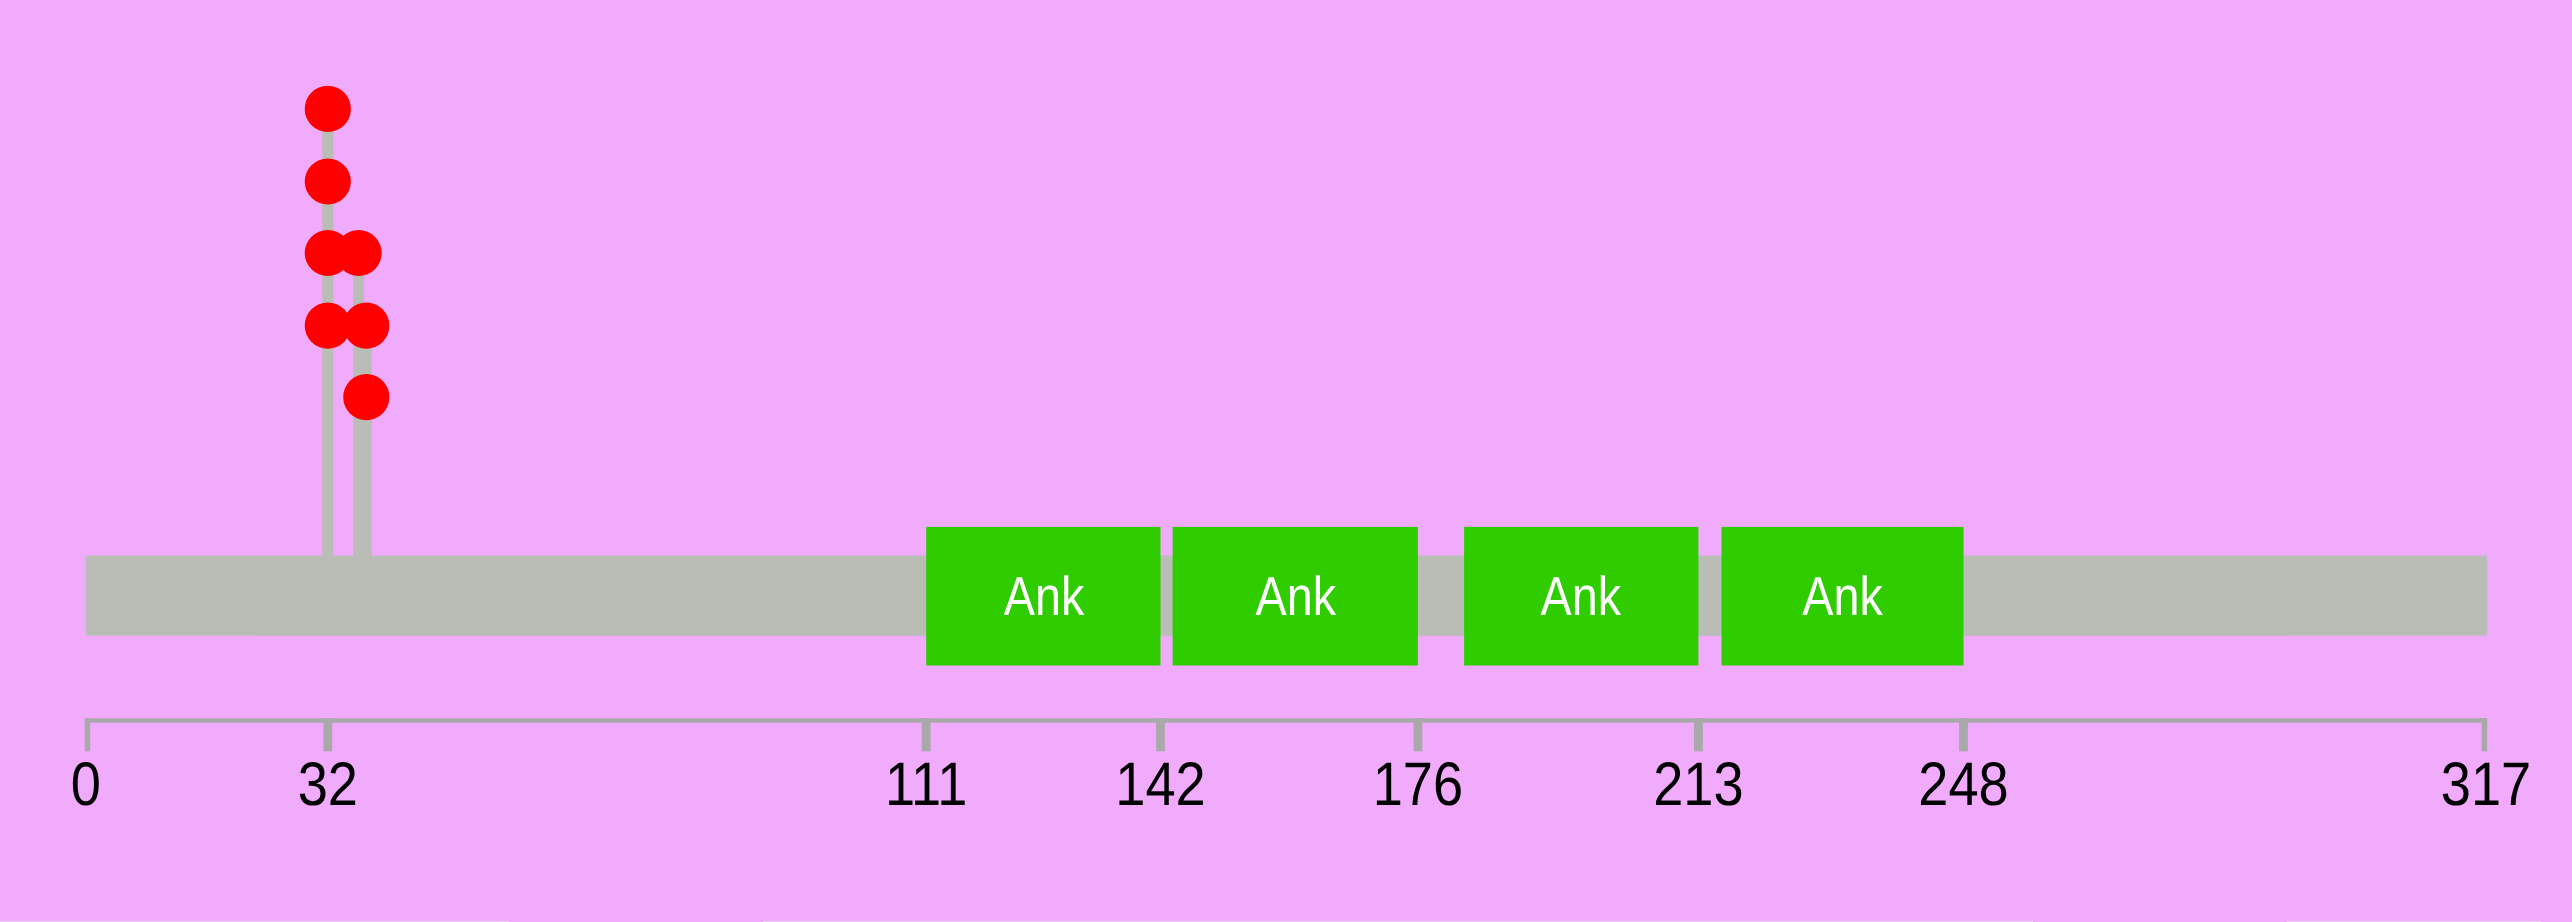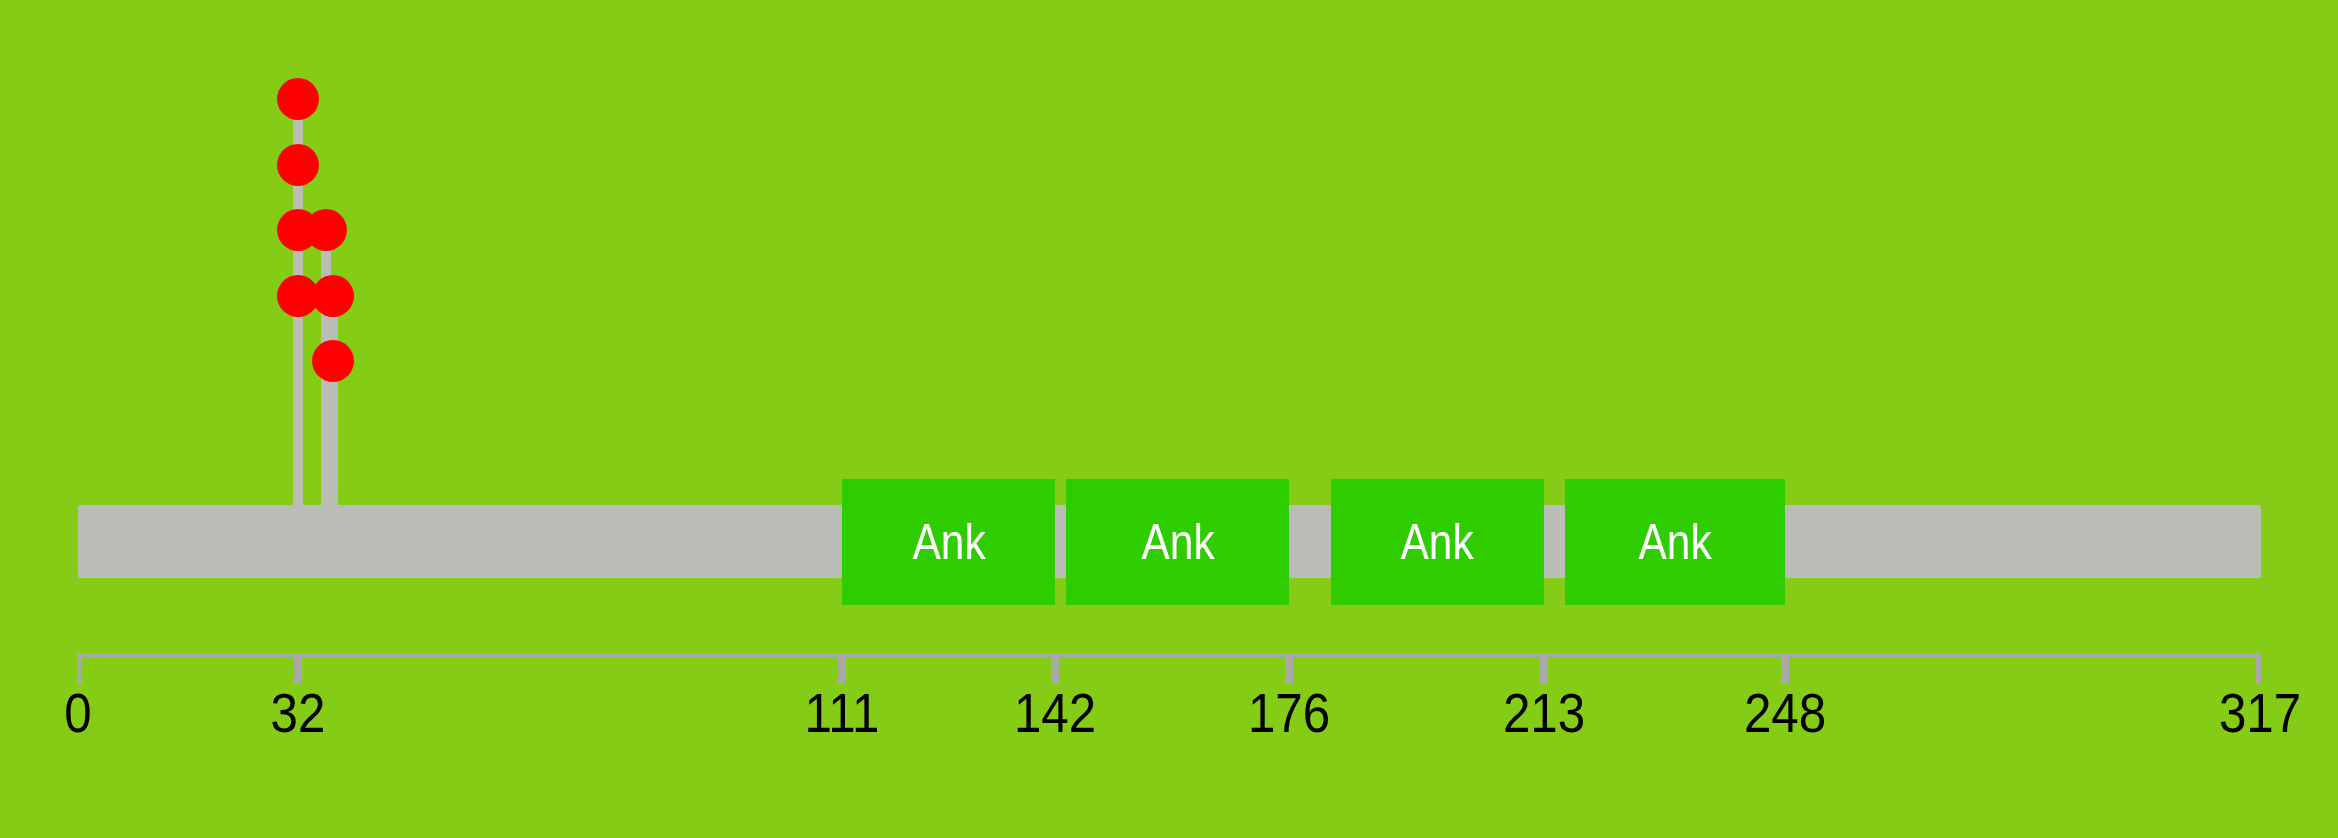--- a/index.html
+++ b/index.html
@@ -5,21 +5,21 @@
   html, body {
     margin: 0;
     padding: 0;
     background: #FFFFFF;
     font-family: "Liberation Sans", sans-serif;
   }
   #chart {
     position: relative;
     width: 2338px;
     height: 838px;
-    background: #84cc16;
+    background: #f0abfc;
     overflow: hidden;
   }
   #chart div { position: absolute; }
   .backbone { border-radius: 2px; }
   .circle { border-radius: 50%; }
   .domain {
     display: flex;
     align-items: center;
     justify-content: center;
   }

